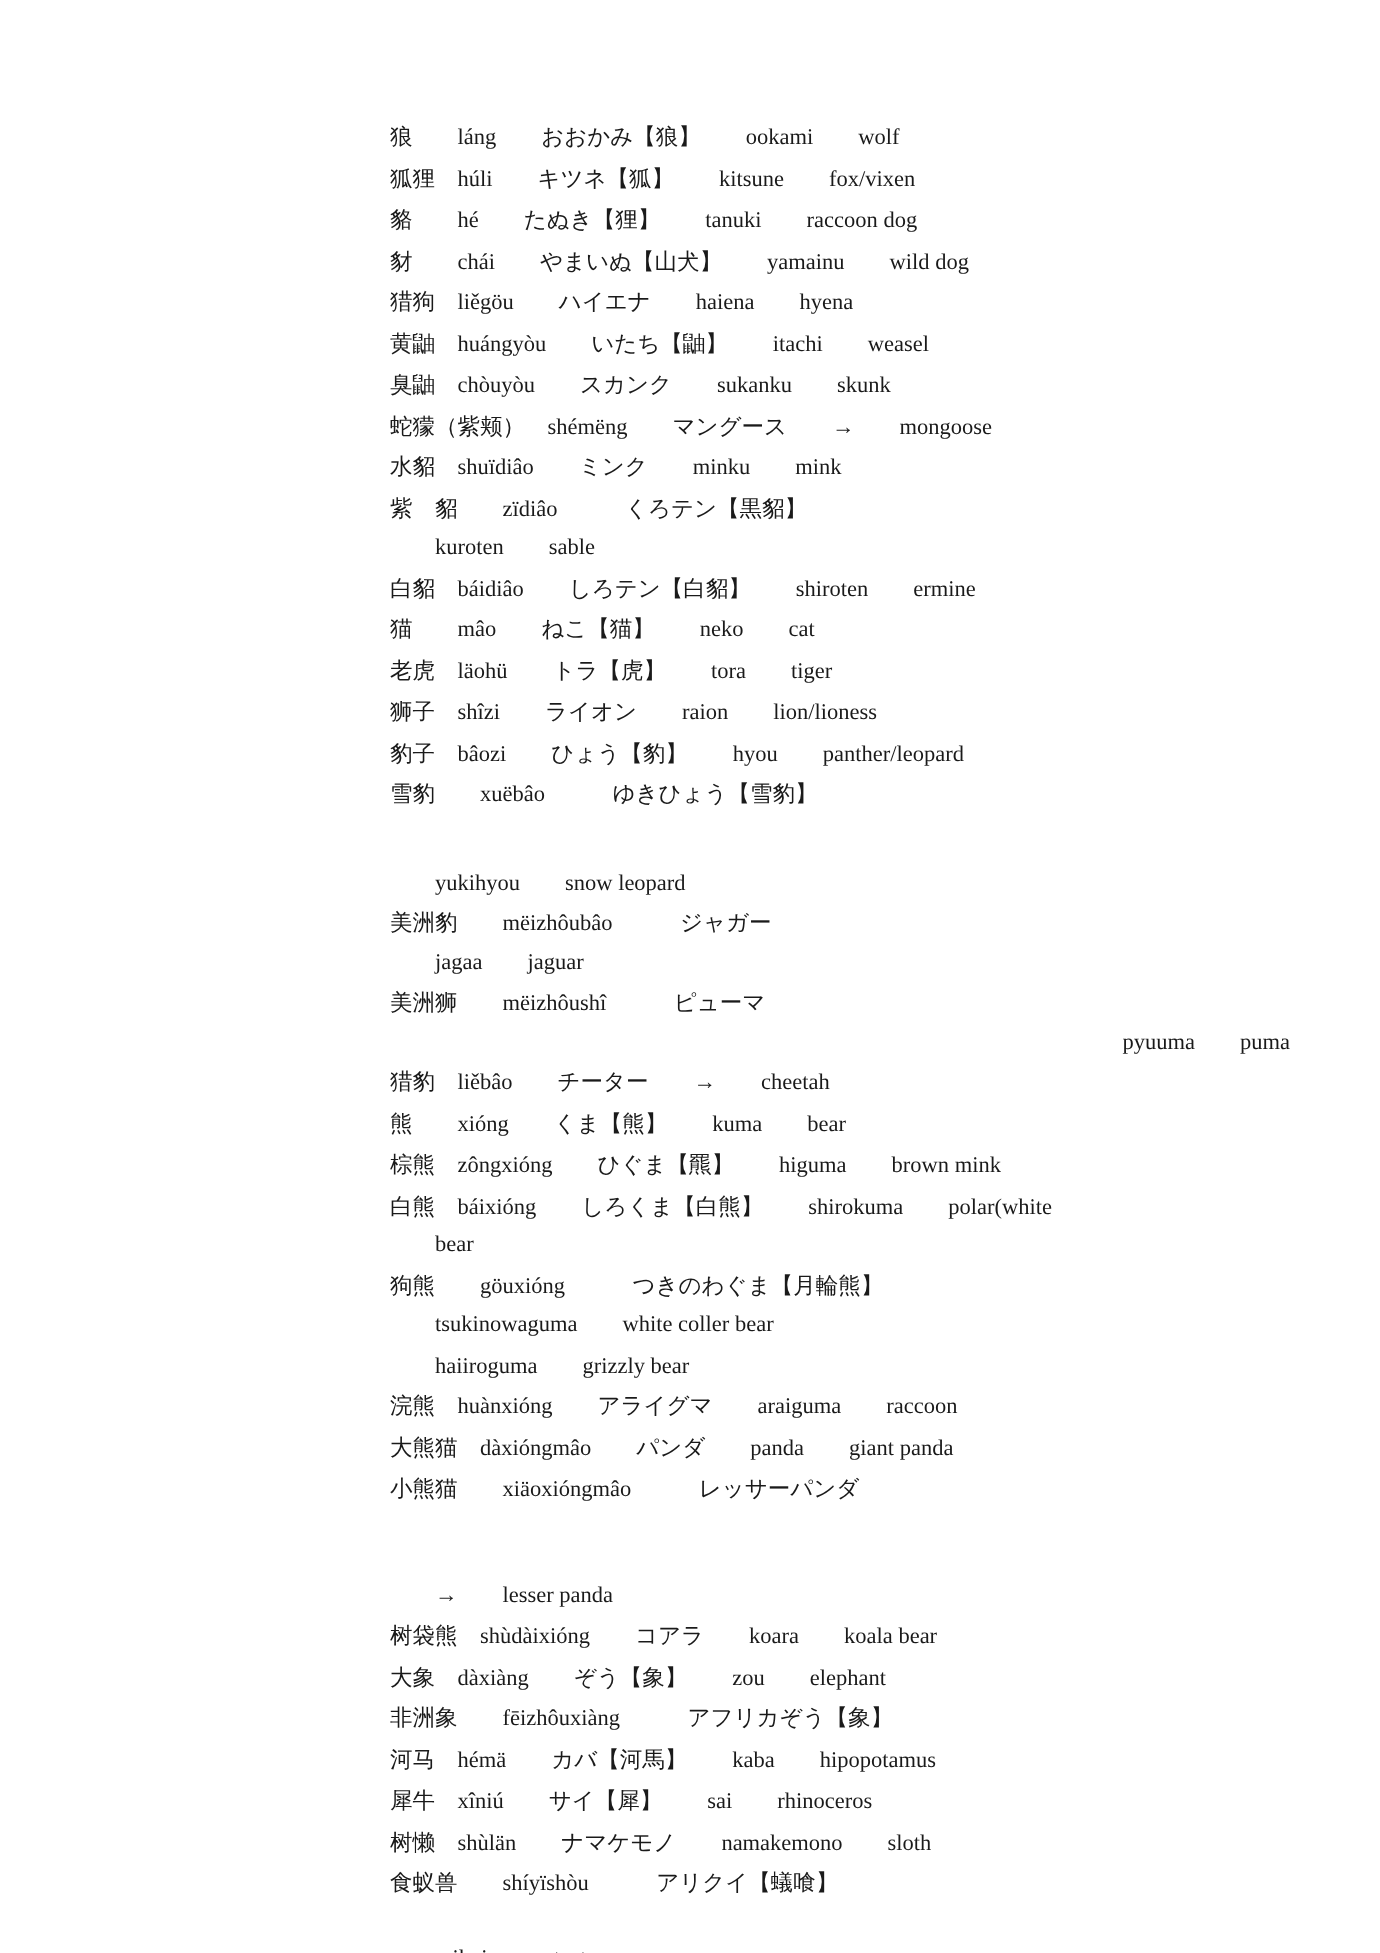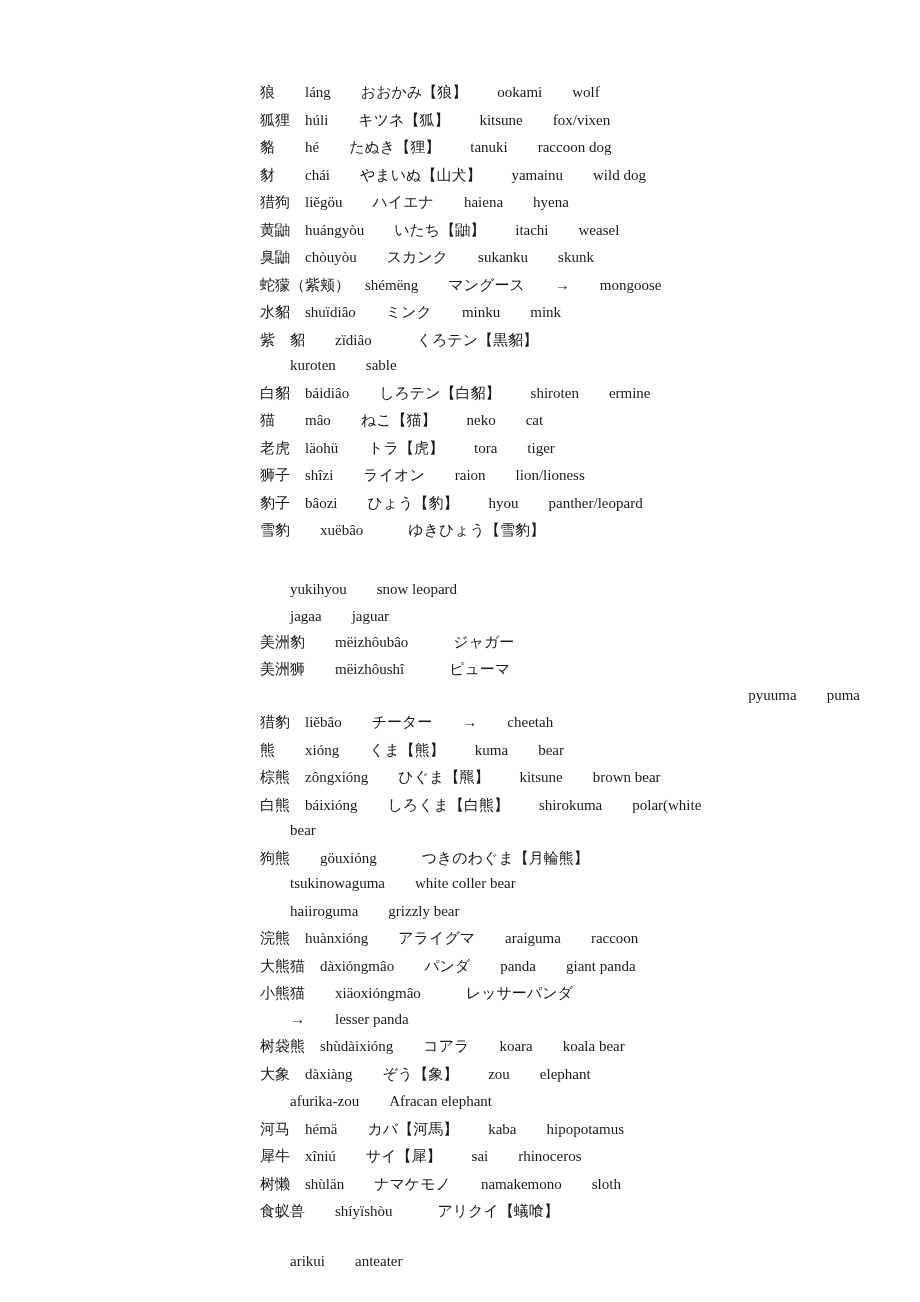--- a/index.html
+++ b/index.html
@@ -71,65 +71,65 @@
     <span class="line">狮子　shîzi　　ライオン　　raion　　lion/lioness</span>
   </div>
 <div class="entry">
     <span class="line">豹子　bâozi　　ひょう【豹】　　hyou　　panther/leopard</span>
   </div>
 <div class="entry">
     <span class="line">雪豹　　xuëbâo　　　ゆきひょう【雪豹】</span>
     <span class="line" style="padding-left: 2em; margin-top: 33px;">yukihyou　　snow leopard</span>
   </div>
 <div class="entry">
+    <span class="line">美洲豹　　mëizhôubâo　　　ジャガー</span>
     <span class="line" style="padding-left: 2em;">jagaa　　jaguar</span>
-    <span class="line">美洲豹　　mëizhôubâo　　　ジャガー</span>
   </div>
 <div class="entry">
     <span class="line">美洲狮　　mëizhôushî　　　ピューマ</span>
     <span class="line" style="padding-left: 2em; text-align: right;">pyuuma　　puma</span>
   </div>
 <div class="entry">
     <span class="line">猎豹　liěbâo　　チーター　　→　　cheetah</span>
   </div>
 <div class="entry">
     <span class="line">熊　　xióng　　くま【熊】　　kuma　　bear</span>
   </div>
 <div class="entry">
-    <span class="line">棕熊　zôngxióng　　ひぐま【羆】　　kitsune　　brown bear</span>
+    <span class="line">棕熊　zôngxióng　　ひぐま【羆】　　higuma　　brown mink</span>
   </div>
 <div class="entry">
     <span class="line">白熊　báixióng　　しろくま【白熊】　　shirokuma　　polar(white</span>
     <span class="line" style="padding-left: 2em;">bear</span>
   </div>
 <div class="entry">
     <span class="line">狗熊　　göuxióng　　　つきのわぐま【月輪熊】</span>
     <span class="line" style="padding-left: 2em;">tsukinowaguma　　white coller bear</span>
   </div>
 <div class="entry">
     <span class="line" style="padding-left: 2em;">haiiroguma　　grizzly bear</span>
   </div>
 <div class="entry">
     <span class="line">浣熊　huànxióng　　アライグマ　　araiguma　　raccoon</span>
   </div>
 <div class="entry">
     <span class="line">大熊猫　dàxióngmâo　　パンダ　　panda　　giant panda</span>
   </div>
 <div class="entry">
     <span class="line">小熊猫　　xiäoxióngmâo　　　レッサーパンダ</span>
-    <span class="line" style="padding-left: 2em;">→　　lesser panda</span>
+    <span class="line" style="padding-left: 2em; margin-top: 45px;">→　　lesser panda</span>
   </div>
 <div class="entry">
     <span class="line">树袋熊　shùdàixióng　　コアラ　　koara　　koala bear</span>
   </div>
 <div class="entry">
     <span class="line">大象　dàxiàng　　ぞう【象】　　zou　　elephant</span>
   </div>
 <div class="entry">
-    <span class="line" style="padding-left: 2em;">afurika-zou　　Afracan elephant</span>
+    <span class="line">非洲象　　fēizhôuxiàng　　　アフリカぞう【象】</span>
   </div>
 <div class="entry">
     <span class="line">河马　hémä　　カバ【河馬】　　kaba　　hipopotamus</span>
   </div>
 <div class="entry">
     <span class="line">犀牛　xîniú　　サイ【犀】　　sai　　rhinoceros</span>
   </div>
 <div class="entry">
     <span class="line">树懒　shùlän　　ナマケモノ　　namakemono　　sloth</span>
   </div>

